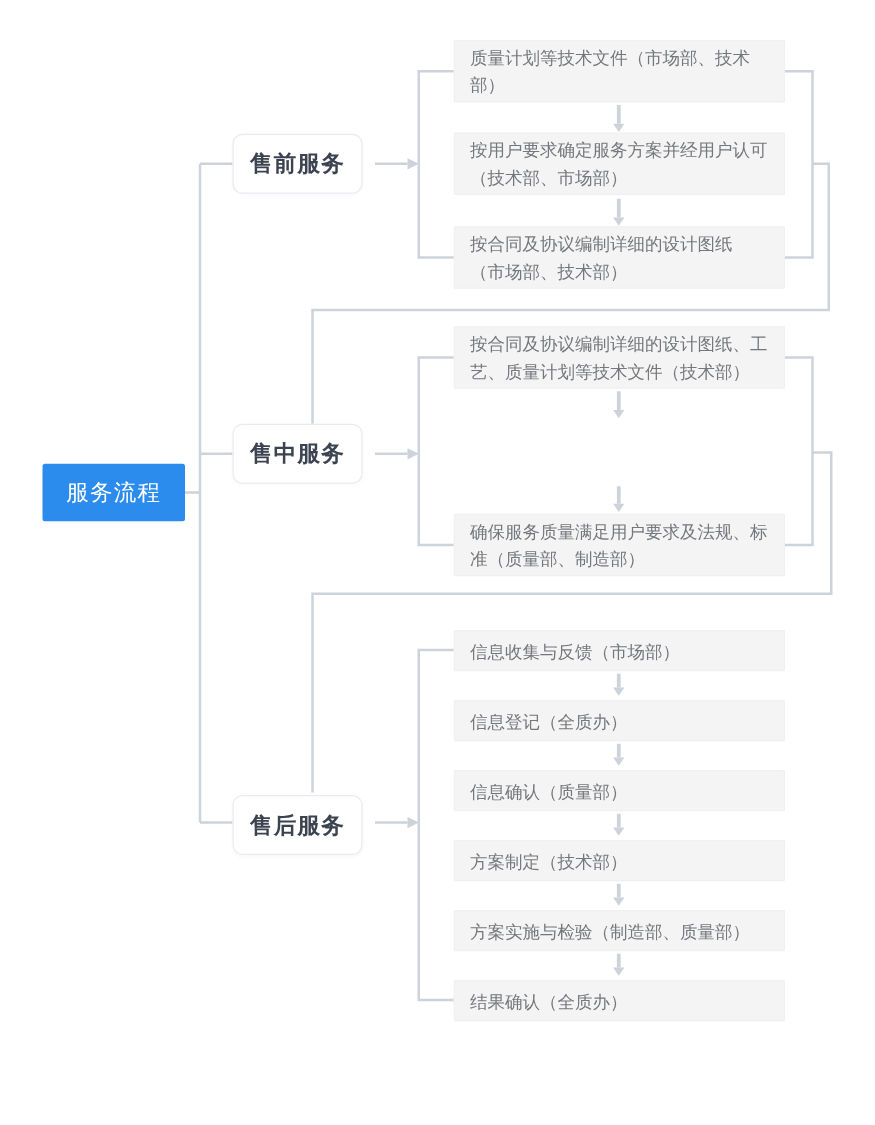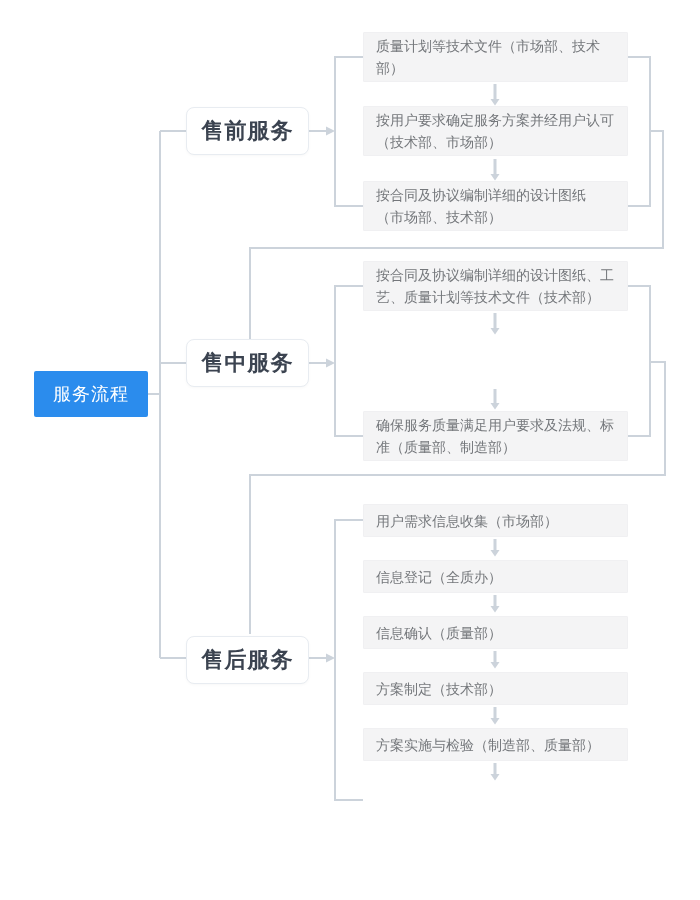--- a/index.html
+++ b/index.html
@@ -19,26 +19,26 @@
     display:flex;align-items:center;justify-content:center;
   }
   .root{
     left:34px;top:371px;width:114px;height:46px;
     background:var(--root-bg,#2b8ced);
     color:var(--root-text,#ffffff);
     font-size:18px;letter-spacing:1px;
     border-radius:2px;
   }
   .branch{
-    left:186px;width:123px;height:48px;
+    left:186px;width:104px;height:48px;
     background:var(--branch-bg,#ffffff);
     border:1px solid var(--branch-border,#e8ecf1);
     border-radius:8px;
     color:var(--branch-text,#3b4350);
-    font-size:22px;font-weight:600;letter-spacing:1px;
+    font-size:18px;font-weight:600;letter-spacing:1px;
     box-shadow:0 1px 3px rgba(0,0,0,0.03);
     text-align:right;
   }
   .branch.b1{top:107px;}
   .branch.b2{top:339px;}
   .branch.b3{top:636px;}
   .step{
     left:363px;width:265px;
     background:var(--step-bg,#f4f4f5);
     border:1px solid var(--step-border,#f0f0f2);
@@ -102,19 +102,20 @@
   <div class="node step tall" style="top:106px">按用户要求确定服务方案并经用户认可
 （技术部、市场部）</div>
   <div class="node step tall" style="top:181px">按合同及协议编制详细的设计图纸
 （市场部、技术部）</div>
 
   <div class="node step tall" style="top:261px">按合同及协议编制详细的设计图纸、工
 艺、质量计划等技术文件（技术部）</div>
   <div class="node step tall" style="top:411px">确保服务质量满足用户要求及法规、标
 准（质量部、制造部）</div>
 
-  <div class="node step short" style="top:504px">用户需求信息收集（市场部）</div>
+  <div class="node step short" style="top:504px">信息收集与反馈（市场部）</div>
   <div class="node step short" style="top:560px">信息登记（全质办）</div>
   <div class="node step short" style="top:616px">信息确认（质量部）</div>
   <div class="node step short" style="top:672px">方案制定（技术部）</div>
   <div class="node step short" style="top:728px">方案实施与检验（制造部、质量部）</div>
+  <div class="node step short" style="top:784px">结果确认（全质办）</div>
 
 </div>
 
 </body></html>

